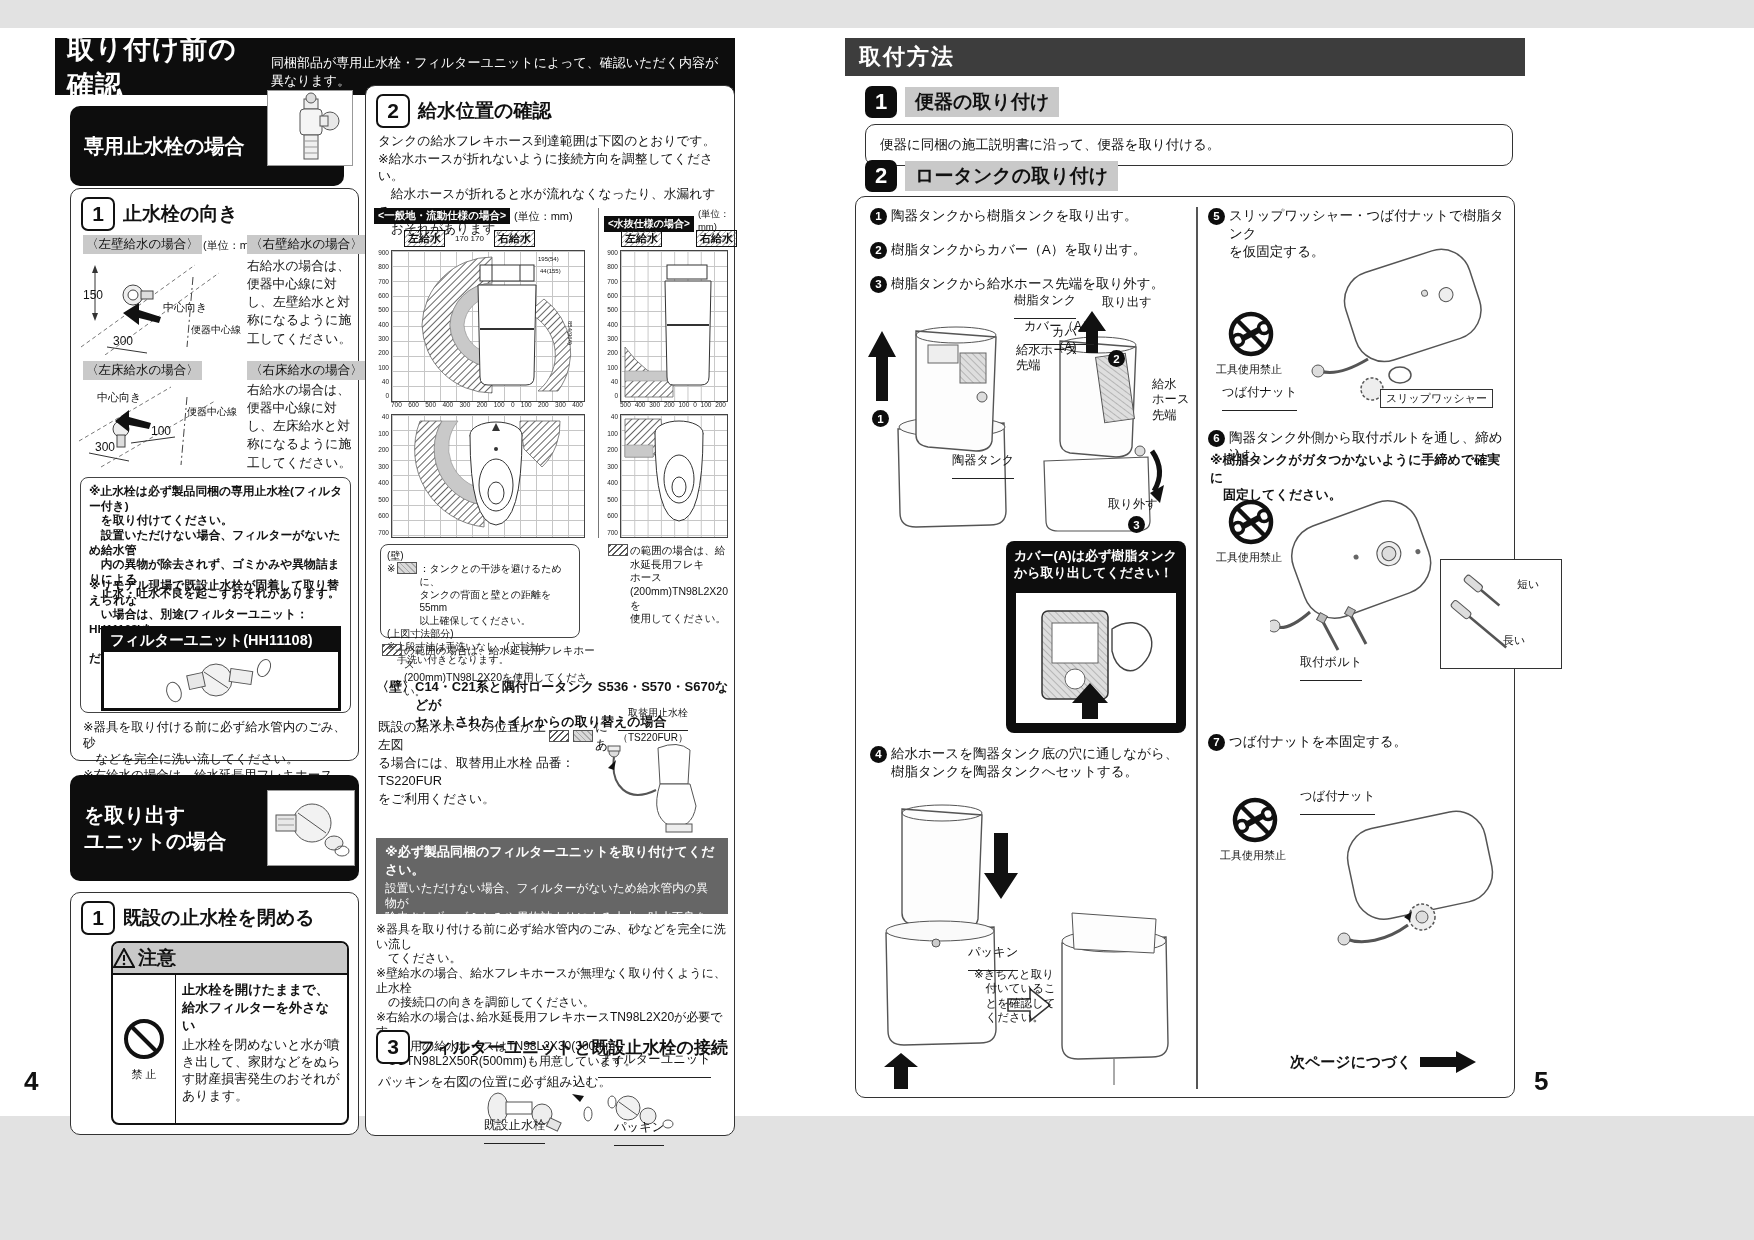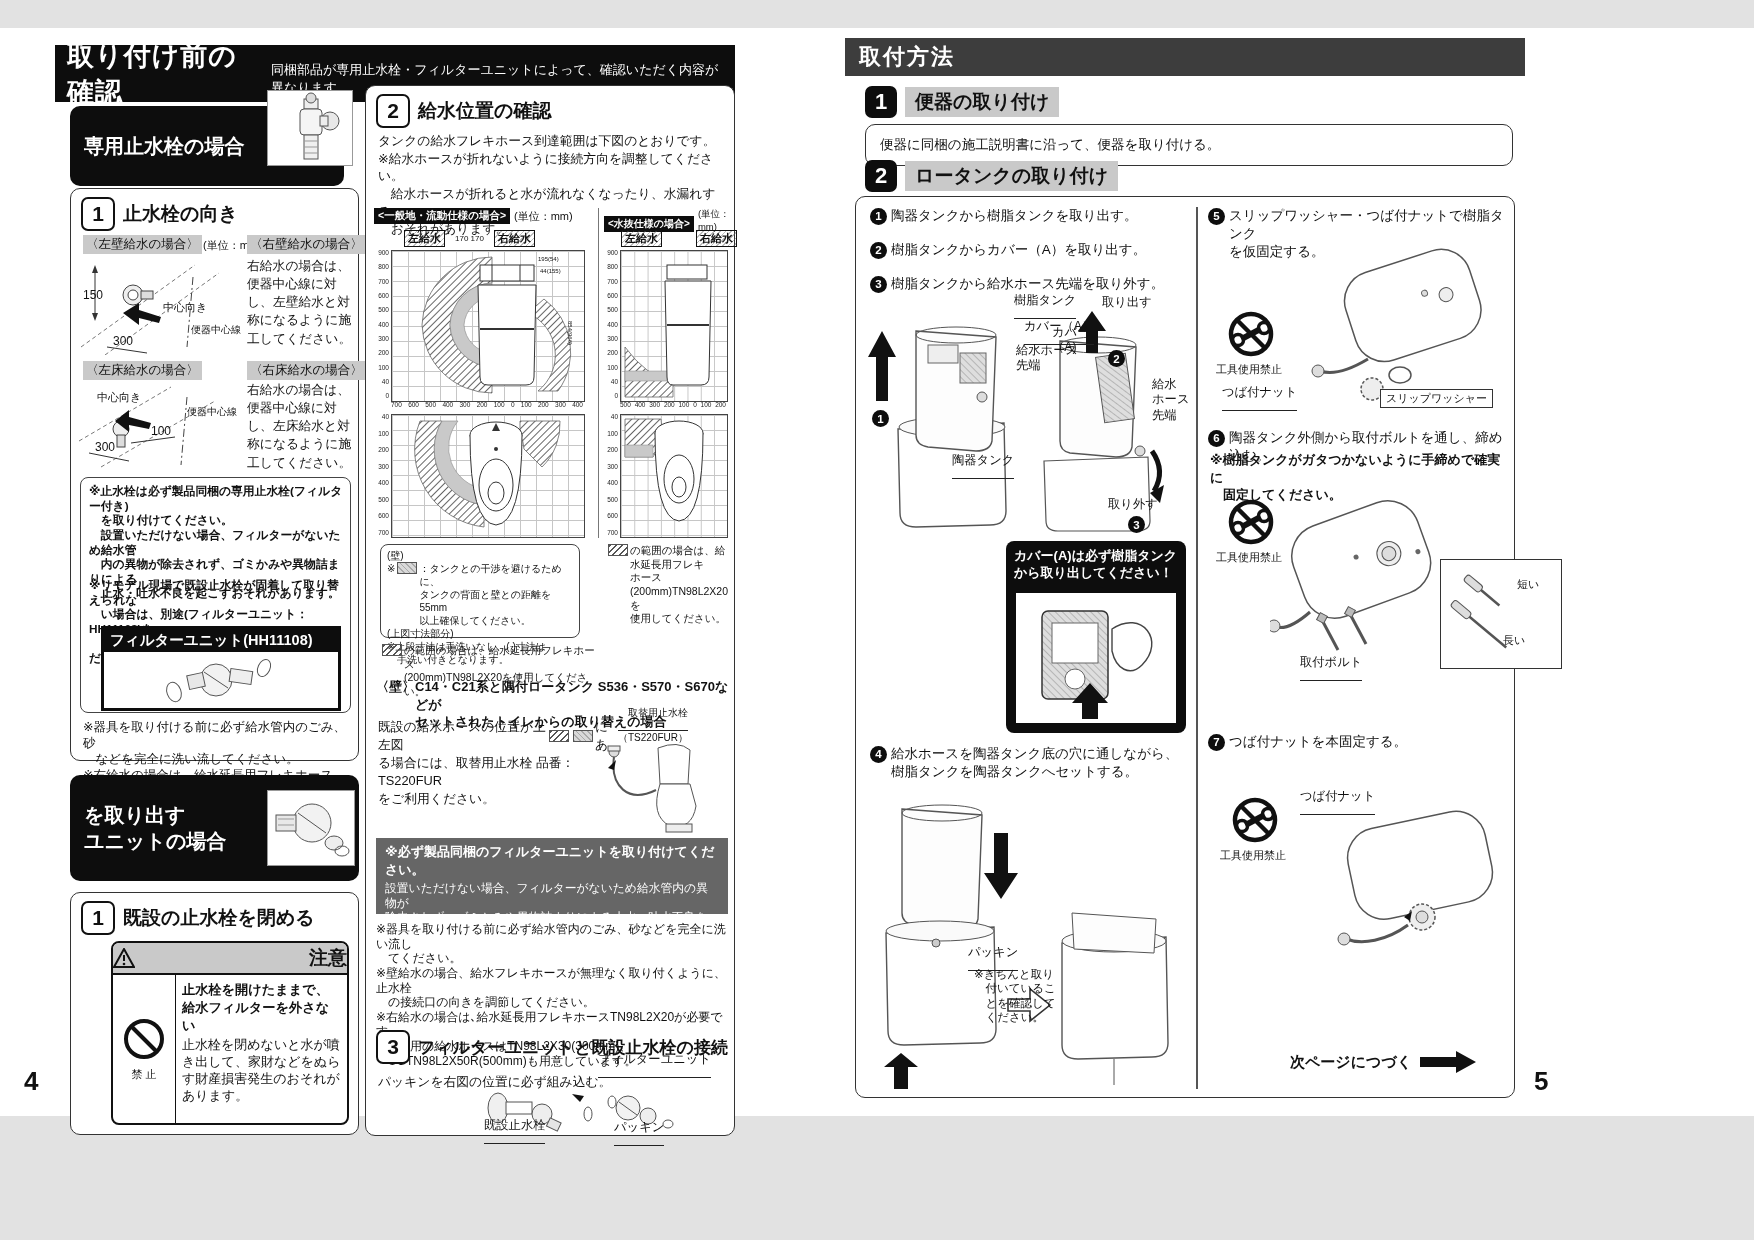--- a/index.html
+++ b/index.html
@@ -4,41 +4,41 @@
 <style>
   html,body{margin:0;padding:0}
   body{font-family:"Liberation Sans","DejaVu Sans",sans-serif;color:#111;background:#fff}
   .canvas{position:relative;width:1754px;height:1240px;background:#fff;overflow:hidden}
   .abs{position:absolute}
   .band{position:absolute;left:0;width:1754px;background:#e2e2e2}
   .pagenum{position:absolute;font-weight:bold;font-size:26px}
   .page{position:absolute;top:38px;width:680px;height:1100px}
   .ml{white-space:pre-line}
   
-  .hdr4{position:absolute;left:0;top:7px;width:680px;height:57px;background:#0d0d0d;color:#fff;display:flex;align-items:center;gap:10px;padding:16px 12px;box-sizing:border-box}
+  .hdr4{position:absolute;left:0;top:0;width:680px;height:57px;background:#0d0d0d;color:#fff;display:flex;align-items:center;gap:10px;padding:16px 12px;box-sizing:border-box}
   .hdr4 .t{font-weight:bold;font-size:27px;letter-spacing:1px}
   .hdr4 .s{font-size:13px;padding-top:10px}
   .hdr5{position:absolute;left:0;top:0;width:680px;height:38px;background:#3d3d3d;color:#fff;display:flex;align-items:center;padding:0 14px;box-sizing:border-box;font-weight:bold;font-size:22px;letter-spacing:2px}
   
   .blackcase{position:absolute;background:#0d0d0d;color:#fff;border-radius:10px;display:flex;align-items:center;padding-left:14px;box-sizing:border-box;font-weight:bold;font-size:20px;line-height:1.3}
   .imgbox{position:absolute;background:#fff;border:1px solid #999;box-sizing:border-box}
   .notebox{position:absolute;border:1.5px solid #333;border-radius:10px;box-sizing:border-box;background:#fff}
   .innote{position:absolute;border:1.2px solid #444;border-radius:8px;box-sizing:border-box}
   .sq{display:flex;align-items:center;justify-content:center;width:30px;height:30px;border:2.5px solid #111;border-radius:7px;background:#fff;font-weight:bold;font-size:21px;flex:none}
   .bsq{display:flex;align-items:center;justify-content:center;width:32px;height:32px;background:#0d0d0d;color:#fff;border-radius:7px;font-weight:bold;font-size:22px;flex:none}
   .strow{position:absolute;display:flex;align-items:center;gap:8px}
   .sttl{font-weight:bold;font-size:19px;white-space:nowrap}
   .graytl{background:#c9c9c9;padding:2px 10px;font-weight:bold;font-size:19px;white-space:nowrap}
   .subhead{background:#c9c9c9;font-size:12.5px;padding:1px 3px;display:inline-block;white-space:nowrap}
   .unit{font-size:11px;margin-left:4px}
   .body13{font-size:12.8px;line-height:1.42}
   .cnum{display:inline-flex;width:17px;height:17px;border-radius:50%;background:#0d0d0d;color:#fff;font-size:11.5px;font-weight:bold;align-items:center;justify-content:center;flex:none;margin-right:4px;margin-top:1px}
   .bl{position:absolute;display:flex;font-size:13.5px;line-height:1.35}
   .caution{position:absolute;border:2px solid #111;border-radius:8px;overflow:hidden;background:#fff;box-sizing:border-box}
-  .caution-h{background:#c9c9c9;text-align:center;font-weight:bold;font-size:19px;border-bottom:2px solid #111;padding:2px 0;display:flex;align-items:center;justify-content:space-between;gap:3px}
+  .caution-h{background:#c9c9c9;text-align:center;font-weight:bold;font-size:19px;border-bottom:2px solid #111;padding:2px 0;display:flex;align-items:center;justify-content:flex-start;gap:3px}
   .caption-bar{background:#0d0d0d;color:#fff;font-weight:bold;font-size:14.5px;padding:2px 6px;white-space:nowrap}
   .graynote{position:absolute;background:#666;color:#fff;padding:5px 9px;box-sizing:border-box}
   
   .chart-head{background:#0d0d0d;color:#fff;font-weight:bold;font-size:10.5px;padding:1px 4px;white-space:nowrap}
   .gridbox{position:absolute;border:1px solid #444;background-color:#fff;background-image:linear-gradient(#c6c6c6 1px,transparent 1px),linear-gradient(90deg,#c6c6c6 1px,transparent 1px)}
   .yticks{position:absolute;display:flex;flex-direction:column;justify-content:space-between;align-items:flex-end;font-size:6.5px;line-height:1;color:#222}
   .xticks{position:absolute;display:flex;justify-content:space-between;font-size:6.5px;line-height:1;color:#222}
   .supply-box{border:1px solid #111;font-weight:bold;font-size:11px;padding:0 3px;background-image:repeating-linear-gradient(135deg,rgba(90,90,90,.4) 0 1px,transparent 1px 4px);white-space:nowrap}
   .swatch{display:inline-block;width:18px;height:10px;border:1px solid #555;vertical-align:-1px;margin:0 2px;flex:none}
   .sw-dark{background-image:repeating-linear-gradient(135deg,#555 0 1.5px,transparent 1.5px 4.5px)}

